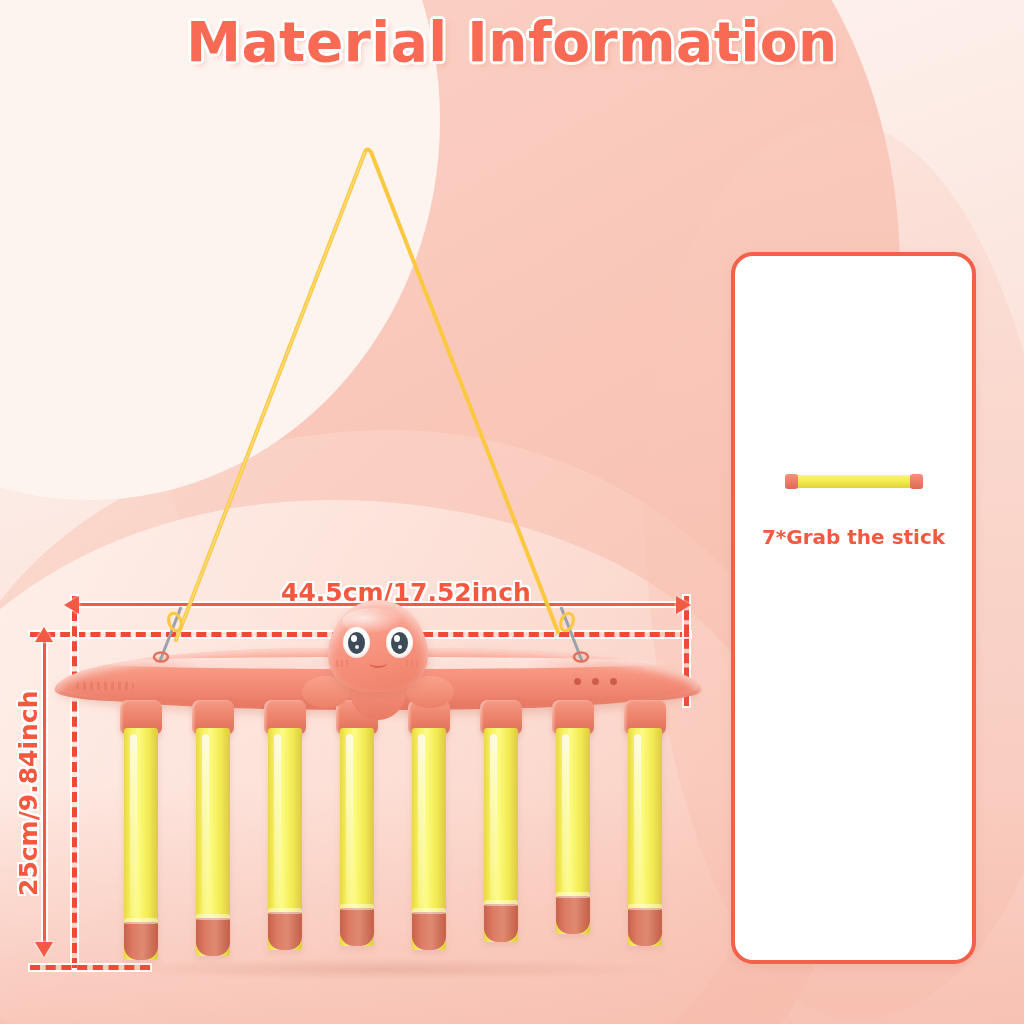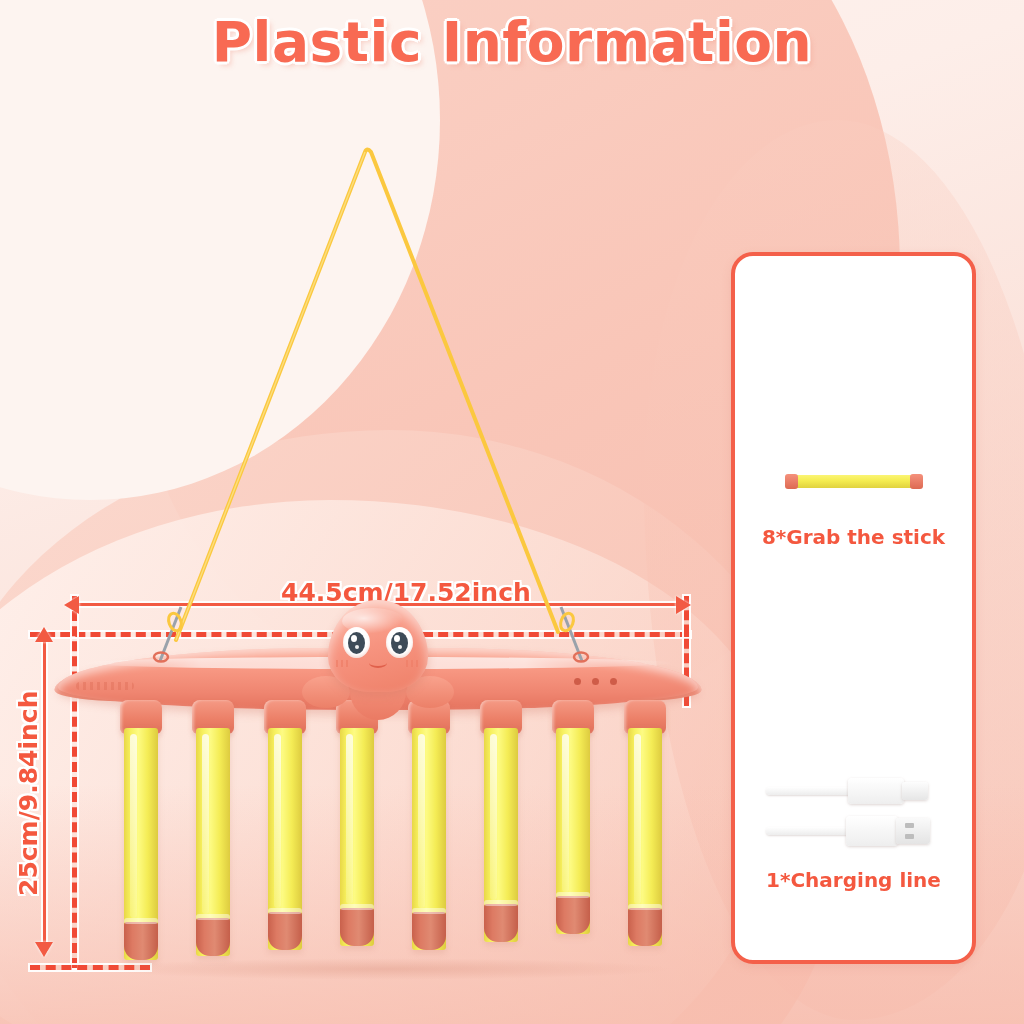--- a/index.html
+++ b/index.html
@@ -215,21 +215,21 @@
 
   <div class="bg-base"></div>
   <div class="bg-blob-a"></div>
   <div class="bg-blob-b"></div>
   <div class="bg-corner-light"></div>
   <div class="bg-swoosh"></div>
   <div class="bg-right-wash"></div>
   <div class="bg-bottom-fade"></div>
 
   <div class="header">
-    <div class="title">Plastic Information</div>
+    <div class="title">Material Information</div>
   </div>
 
   <svg class="cord-svg" viewBox="0 0 640 520">
     <path d="M118 500 L307 12 Q309 7 313 12 L500 492" fill="none" stroke="#fbc83f" stroke-width="4" stroke-linecap="round"></path>
     <path d="M118 500 L307 12" fill="none" stroke="#fde38f" stroke-width="1.4" opacity=".8"></path>
   </svg>
 
   <div class="dash-h" style="left:30px;top:632px;width:660px;"></div>
   <div class="dash-v" style="left:72px;top:596px;height:372px;"></div>
   <div class="dash-v" style="left:684px;top:596px;height:110px;"></div>
@@ -335,36 +335,19 @@
 
   <div class="panel">
 
 
     <div class="panel-item" style="top:218px;">
       <div class="part-art mini-stick">
         <div class="rod"></div>
         <div class="cap l"></div>
         <div class="cap r"></div>
       </div>
-      <div class="part-caption" style="margin-top:36px;">8*Grab the stick</div>
+      <div class="part-caption" style="margin-top:36px;">7*Grab the stick</div>
     </div>
 
 
-    <div class="panel-item" style="top:520px;">
-      <div class="part-art mini-cable">
-
-        <div class="cable-wire" style="left:2px;top:11px;width:96px;"></div>
-        <div class="plug" style="left:84px;top:2px;width:56px;height:26px;border-radius:4px;"></div>
-        <div class="plug" style="left:138px;top:6px;width:26px;height:18px;border-radius:3px;
-             background:linear-gradient(180deg,#fdfdfd,#e6e6e6);"></div>
-
-        <div class="cable-wire" style="left:2px;top:51px;width:92px;"></div>
-        <div class="plug" style="left:82px;top:40px;width:52px;height:30px;border-radius:4px;"></div>
-        <div class="plug" style="left:132px;top:42px;width:34px;height:26px;border-radius:3px;
-             background:linear-gradient(180deg,#fafafa,#e4e4e4);"></div>
-        <div style="position:absolute;left:141px;top:47px;width:9px;height:5px;background:#bdbdbd;border-radius:1px;"></div>
-        <div style="position:absolute;left:141px;top:58px;width:9px;height:5px;background:#bdbdbd;border-radius:1px;"></div>
-      </div>
-      <div class="part-caption" style="margin-top:18px;">1*Charging line</div>
-    </div>
 
   </div>
 </div>
 
 </body></html>

